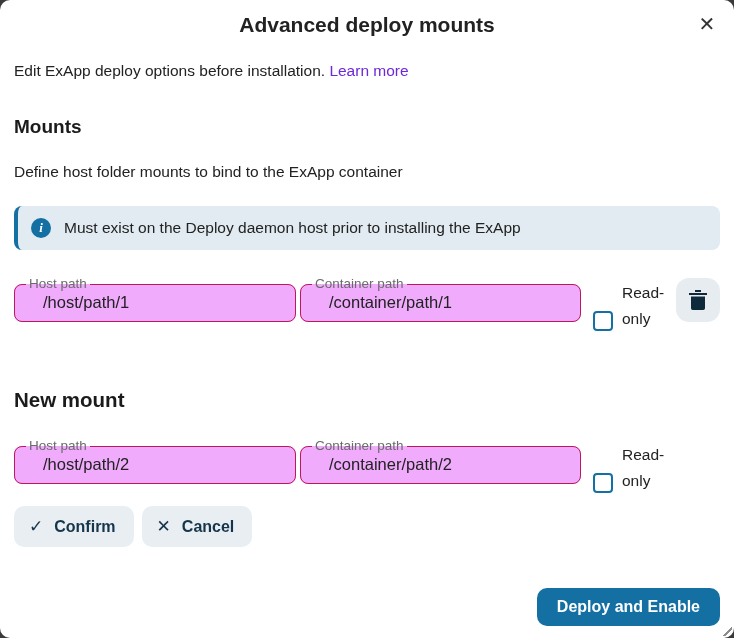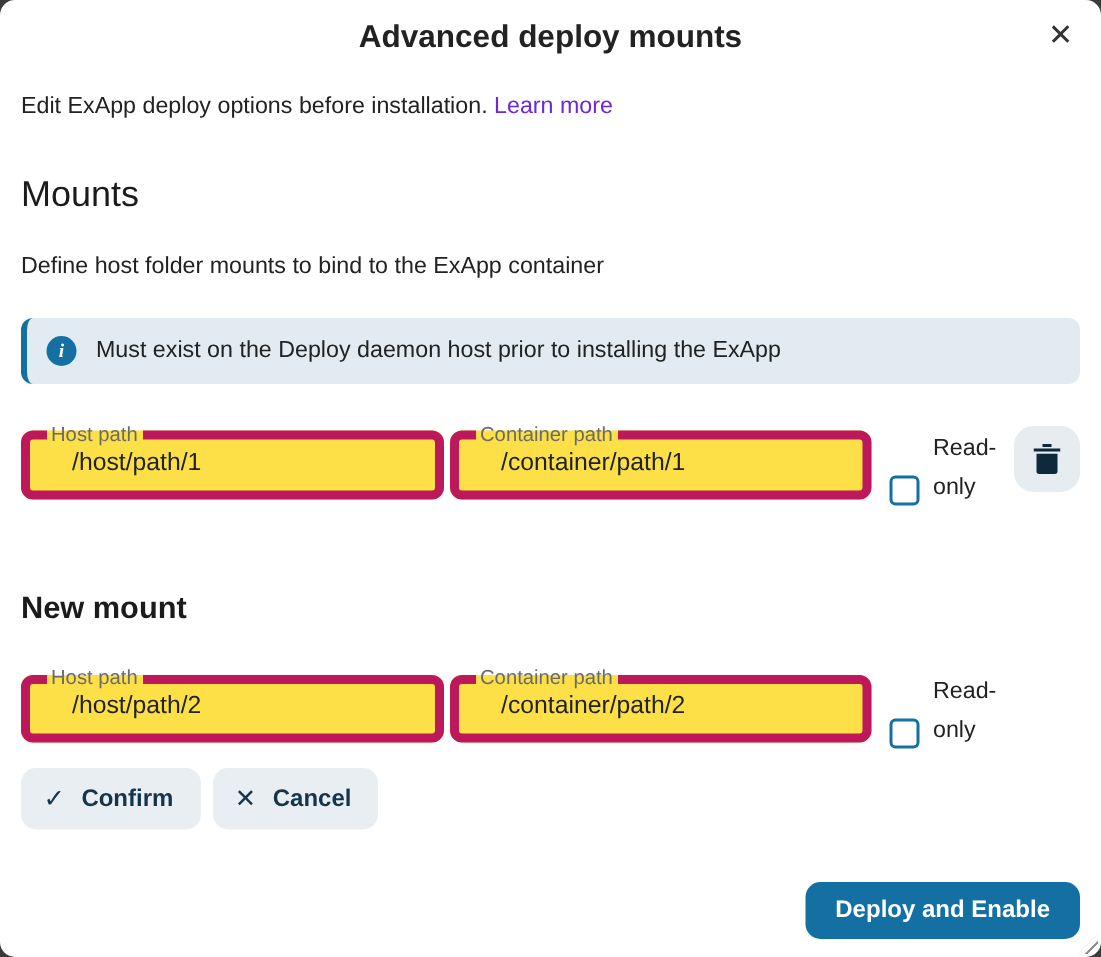--- a/index.html
+++ b/index.html
@@ -29,21 +29,21 @@
     border:none; background:transparent;
     font-size:20px; color:#333; line-height:1;
     cursor:pointer; border-radius:50%;
     display:flex; align-items:center; justify-content:center;
     padding:0;
   }
   .content { padding:0 14px; }
   .intro { margin-top:25px; font-size:15.5px; color:#222; }
   .intro .learn-more { color:#6d28d9; }
 
-  h2.mounts-heading { font-size:24px; font-weight:400; margin:36px 0 0 0; color:#1b1b1b; }
+  h2.mounts-heading { font-size:19px; font-weight:700; margin:36px 0 0 0; color:#1b1b1b; }
   .mounts-desc { margin-top:25px; font-size:15.5px; color:#222; }
 
   .note {
     margin-top:25px;
     display:flex; align-items:center; gap:13px;
     background:#e1ebf1;
     border-left:4px solid #1470a3;
     border-radius:8px;
     padding:12px 12px 12px 13px;
     font-size:15.5px; color:#222;
@@ -54,24 +54,24 @@
     width:20px; height:20px; border-radius:50%;
     background:#1470a3; color:#fff;
     display:flex; align-items:center; justify-content:center;
     font-family:"Liberation Serif", serif;
     font-style:italic; font-weight:700; font-size:13px;
   }
 
   .mount-row { margin-top:27px; display:flex; align-items:flex-start; }
   fieldset.field {
     box-sizing:border-box;
-    border:6px solid #be185d;
+    border:1px solid #be185d;
     border-radius:8px;
     margin:0; padding:0 8px 9px 8px;
-    background:#fde047;
+    background:#f0abfc;
   }
   fieldset.host { width:282px; }
   fieldset.container-f { width:281px; margin-left:4px; }
   .field legend {
     font-size:13.5px; color:#6b6b6b;
     padding:0 3px; margin-left:3px; line-height:1.1;
   }
   .field input {
     border:0; outline:0; background:transparent;
     width:100%; box-sizing:border-box;

